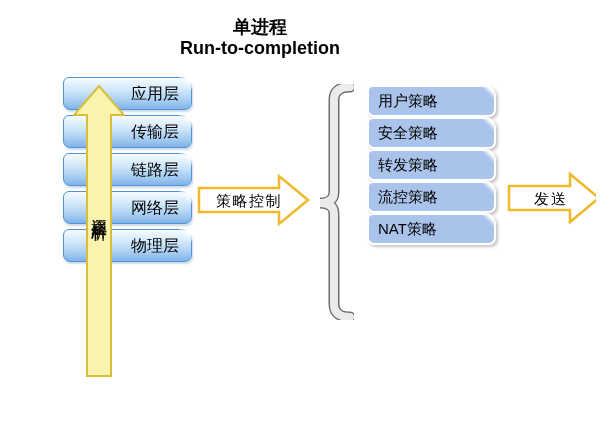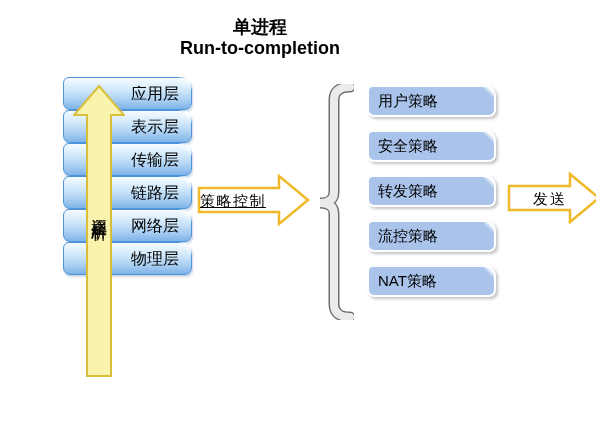--- a/index.html
+++ b/index.html
@@ -4,21 +4,21 @@
 <style>
   html,body{margin:0;padding:0;background:#fff;}
   .canvas{
     position:relative;width:596px;height:424px;background:#ffffff;overflow:hidden;
     font-family:"Liberation Sans", sans-serif;color:#000;
   }
   
   .title{position:absolute;left:145px;top:17px;width:230px;text-align:center;
          font-weight:bold;font-size:18px;line-height:21px;}
   
-  .osi-stack{position:absolute;left:63px;top:77px;width:129px;display:flex;flex-direction:column;}
+  .osi-stack{position:absolute;left:63px;top:77px;width:129px;display:flex;flex-direction:column;gap:5px;}
   .layer-box{
     position:relative;height:33px;box-sizing:border-box;
     border:1px solid var(--left-box-border);
     border-radius:6px 11px 7px 7px;
     background:linear-gradient(180deg,#f5fbff 0%,#cfe7fa 40%,#a9cef2 72%,var(--left-box-fill-bottom) 100%);
     box-shadow:1px 2px 2px rgba(110,145,185,.35);
     font-size:16px;line-height:31px;text-align:right;padding-right:12px;
   }
   .layer-box::after{
     content:"";position:absolute;top:-1px;right:-1px;width:13px;height:13px;
@@ -30,32 +30,32 @@
   .up-arrow polygon{fill:var(--up-arrow-fill);stroke:var(--up-arrow-stroke);stroke-width:2;}
   .up-arrow-label{
     position:absolute;left:90px;top:206px;height:84px;
     writing-mode:vertical-rl;text-orientation:upright;
     font-size:16px;letter-spacing:2.5px;line-height:18px;
   }
   .bottom-label{position:absolute;left:54px;top:387px;font-size:17px;font-weight:bold;}
   
   .outline-arrow polygon{fill:#ffffff;stroke:var(--gold-arrow-stroke);stroke-width:2.5;stroke-linejoin:miter;}
   .policy-arrow{position:absolute;left:197px;top:174px;}
-  .policy-arrow-label{position:absolute;left:200px;top:192px;width:82px;text-align:left;
-                      font-size:15px;letter-spacing:1.5px;text-decoration:underline;}
+  .policy-arrow-label{position:absolute;left:200px;top:192px;width:82px;text-align:right;
+                      font-size:15px;letter-spacing:1.5px;}
   .send-arrow{position:absolute;left:507px;top:171px;}
-  .send-arrow-label{position:absolute;left:511px;top:190px;width:52px;text-align:right;
-                    font-size:15px;letter-spacing:2px;padding-left:4px;}
+  .send-arrow-label{position:absolute;left:511px;top:190px;width:52px;text-align:center;
+                    font-size:15px;letter-spacing:2px;padding-left:14px;}
   
   .brace{position:absolute;left:312px;top:84px;}
   .brace path{fill:none;stroke-linecap:round;}
   .brace .brace-outer{stroke:var(--brace-outline);stroke-width:11;}
   .brace .brace-inner{stroke:var(--brace-fill);stroke-width:8;}
   
-  .policy-stack{position:absolute;left:367px;top:85px;width:129px;display:flex;flex-direction:column;gap:13px;}
+  .policy-stack{position:absolute;left:367px;top:85px;width:129px;display:flex;flex-direction:column;gap:0;}
   .policy-box{
     position:relative;height:32px;box-sizing:border-box;
     background:var(--right-box-fill);
     border:2px solid #ffffff;border-radius:6px 11px 7px 7px;
     box-shadow:2px 2px 3px rgba(125,125,125,.45);
     font-size:15px;line-height:27px;text-align:left;padding-left:9px;
   }
   .policy-box::after{
     content:"";position:absolute;top:-1px;right:-1px;width:12px;height:12px;
     background:linear-gradient(225deg,#ffffff 30%,rgba(255,255,255,.35) 50%,rgba(255,255,255,0) 60%);
@@ -67,21 +67,20 @@
 
 <div class="canvas">
 
   <div class="title">
     <div>单进程</div>
     <div>Run-to-completion</div>
   </div>
 
   <div class="osi-stack">
     <div class="layer-box">应用层</div>
-    <div class="layer-box">表示层</div>
     <div class="layer-box">传输层</div>
     <div class="layer-box">链路层</div>
     <div class="layer-box">网络层</div>
     <div class="layer-box">物理层</div>
   </div>
 
   <svg class="up-arrow" width="52" height="293" viewBox="0 0 52 293">
     <polygon points="26,1 51,30 38,30 38,291 14,291 14,30 1,30"></polygon>
   </svg>
   <div class="up-arrow-label">逐层解析</div>

